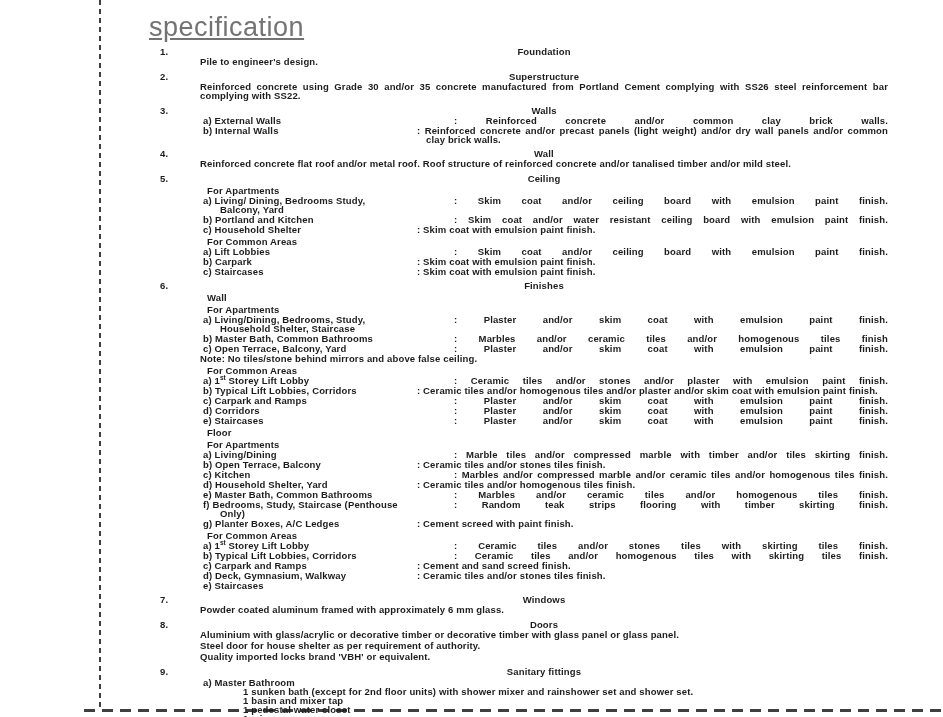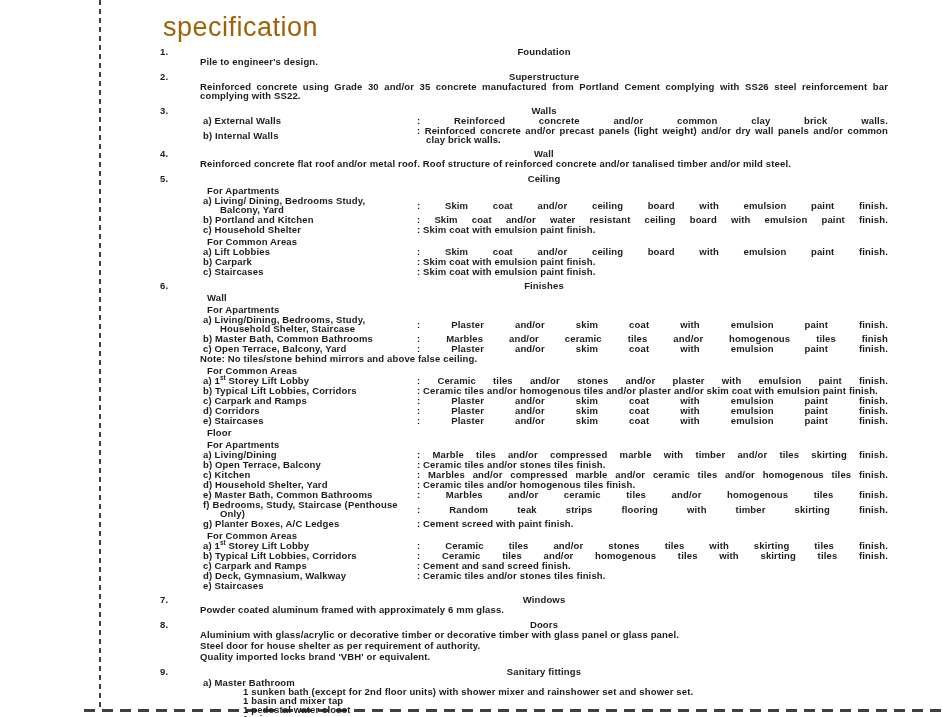--- a/index.html
+++ b/index.html
@@ -17,35 +17,35 @@
   }
   .v-dash {
     position:absolute; left:99px; top:0; width:2px; height:711px;
     background:repeating-linear-gradient(180deg,#3f3f3f 0 5px,transparent 5px 9px);
   }
   .h-dash {
     position:absolute; left:84px; top:709px; width:859px; height:2.5px;
     background:repeating-linear-gradient(90deg,#3f3f3f 0 11px,transparent 11px 18px);
   }
   .title {
-    position:absolute; left:163px; top:13px;
+    position:absolute; left:149px; top:13px;
     font-weight:normal; font-size:27px; line-height:29px;
-    letter-spacing:0.5px; color:#a16207;
+    letter-spacing:0.5px; color:#737373;text-decoration:underline;
   }
   .sections { position:absolute; left:158px; top:47px; width:730px; }
   .sec { display:flex; margin-bottom:4px; }
   .sec-num { flex:none; width:42px; padding-left:2px; }
   .sec-body { flex:1; min-width:0; }
   .sec-heading { margin-bottom:1px;text-align:center; }
   .para { text-align:justify; margin:1px 0 2px; }
   .subhead { margin:3px 7px 1px; }
-  .row { display:flex; align-items:center; margin-bottom:1px; }
+  .row { display:flex; align-items:flex-start; margin-bottom:1px; }
   .row-label { flex:none; width:217px; padding-left:20px; padding-right:10px; text-indent:-17px; }
   .row-desc { flex:1; min-width:0; text-align:justify; padding-left:9px; text-indent:-9px; }
-  .row-desc.stretch { text-align-last:justify; }
+  .row-desc.stretch { text-align-last:justify;margin-left:37px; }
   sup { font-size:6.5px; line-height:0; vertical-align:super; letter-spacing:0; }
   .sublist-header { margin:2px 0 0 3px; }
   .sub-item { margin-left:43px; }
 </style>
 </head>
 <body>
 
 <div class="v-dash"></div>
 <div class="h-dash"></div>
 

